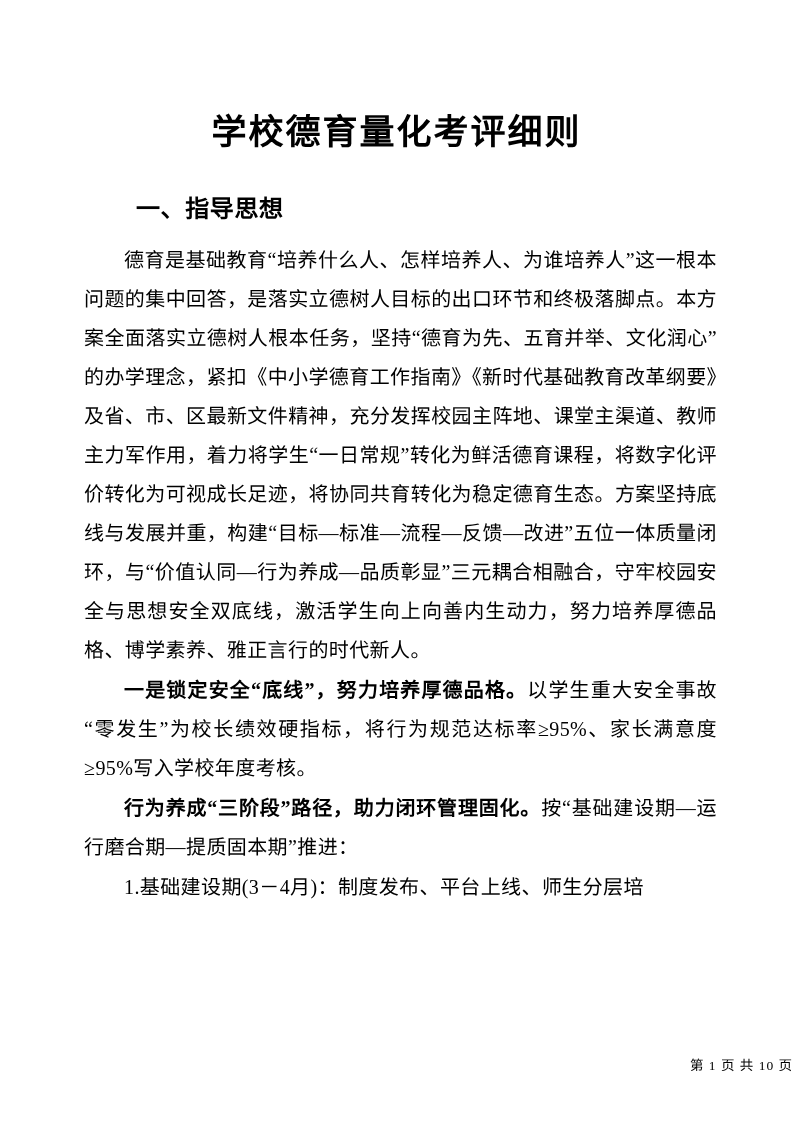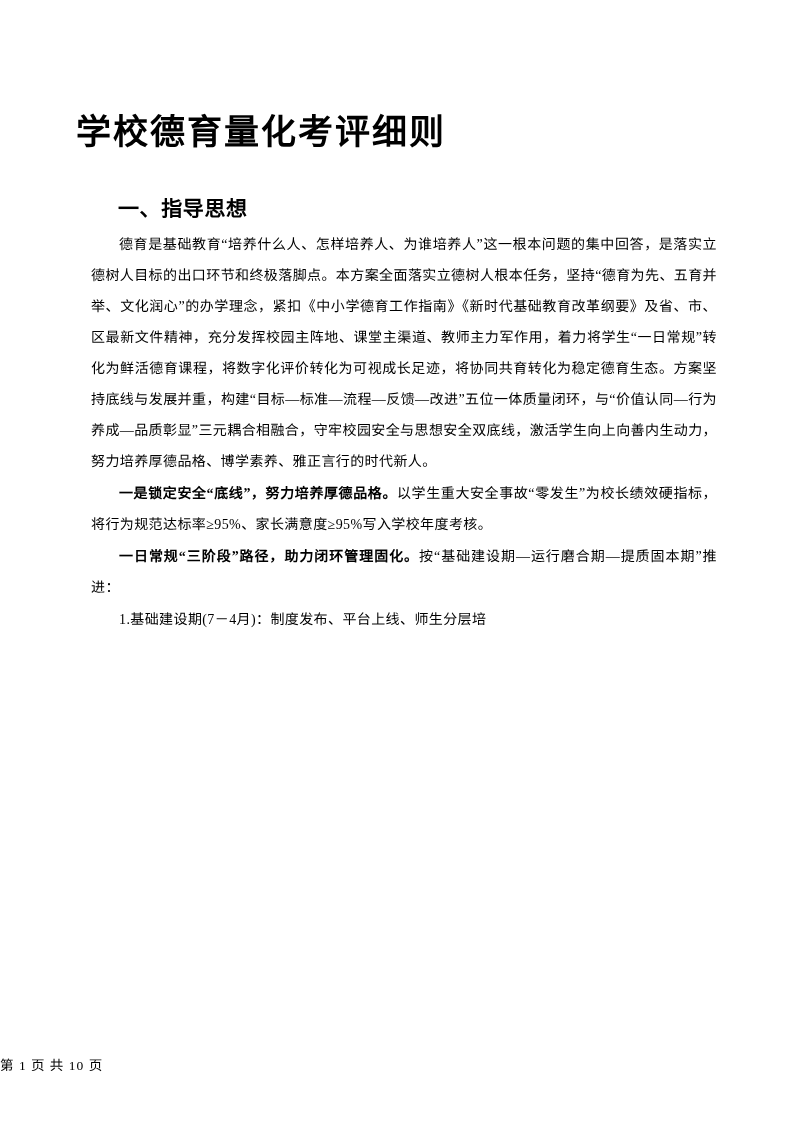--- a/index.html
+++ b/index.html
@@ -20,52 +20,53 @@
     position: relative;
     width: 793px;
     height: 1122px;
     box-sizing: border-box;
     padding: 88px 76px 0 76px;
   }
   .doc-title {
     font-family: "DejaVu Sans", "Liberation Sans", sans-serif;
     font-weight: bold;
     font-size: 35px;
+    text-align: center;
     letter-spacing: 2px;
     margin: 22px 0 34px 0;
     line-height: 1.3;
   }
   .para {
-    font-size: 14px;
-    line-height: 31px;
+    font-size: 20px;
+    line-height: 39px;
     text-align: justify;
     text-justify: inter-ideograph;
-    margin: 0 0 1px 15px;
+    margin: 0 0 1px 8px;
     letter-spacing: 0.4px;
   }
   .indent {
     text-indent: 2em;
   }
   .heading {
     font-weight: bold;
     text-indent: 2em;
-    font-size: 21px;
+    font-size: 24px;
     line-height: 39px;
-    margin: 0;
+    margin: 12px;
     letter-spacing: 0.6px;
   }
   .bold-lead {
     font-weight: bold;
   }
   .footer {
     position: absolute;
     left: 0;
     right: 0;
     bottom: 48px;
-    text-align: left;
+    text-align: right;
     font-size: 13.5px;
     font-family: "Liberation Serif", serif;
     color: #000;
     letter-spacing: 1px;
   }
   .footer .num {
     display: inline;
   }
 </style>
 </head>
@@ -75,23 +76,23 @@
 
   <h1 class="doc-title">学校德育量化考评细则</h1>
 
   <p class="heading">一、指导思想</p>
 
   <p class="para indent">德育是基础教育“培养什么人、怎样培养人、为谁培养人”这一根本问题的集中回答，是落实立德树人目标的出口环节和终极落脚点。本方案全面落实立德树人根本任务，坚持“德育为先、五育并举、文化润心”的办学理念，紧扣《中小学德育工作指南》《新时代基础教育改革纲要》及省、市、区最新文件精神，充分发挥校园主阵地、课堂主渠道、教师主力军作用，着力将学生“一日常规”转化为鲜活德育课程，将数字化评价转化为可视成长足迹，将协同共育转化为稳定德育生态。方案坚持底线与发展并重，构建“目标—标准—流程—反馈—改进”五位一体质量闭环，与“价值认同—行为养成—品质彰显”三元耦合相融合，守牢校园安全与思想安全双底线，激活学生向上向善内生动力，努力培养厚德品格、博学素养、雅正言行的时代新人。</p>
 
 
   <p class="para indent"><span class="bold-lead">一是锁定安全“底线”，努力培养厚德品格。</span><span>以学生重大安全事故“零发生”为校长绩效硬指标，将行为规范达标率≥95%、家长满意度≥95%写入学校年度考核。</span></p>
 
-  <p class="para indent"><span class="bold-lead">一日常规“三阶段”路径，助力闭环管理固化。</span><span>按“基础建设期—运行磨合期—提质固本期”推进：</span></p>
+  <p class="para indent"><span class="bold-lead">行为养成“三阶段”路径，助力闭环管理固化。</span><span>按“基础建设期—运行磨合期—提质固本期”推进：</span></p>
 
-  <p class="para indent">1.基础建设期(7－4月)：制度发布、平台上线、师生分层培</p>
+  <p class="para indent">1.基础建设期(3－4月)：制度发布、平台上线、师生分层培</p>
 
   <div class="footer">
     <span class="num">第</span>
     <span class="num">1</span>
     <span class="num">页 共</span>
     <span class="num">10</span>
     <span class="num">页</span>
   </div>
 
 </div>

